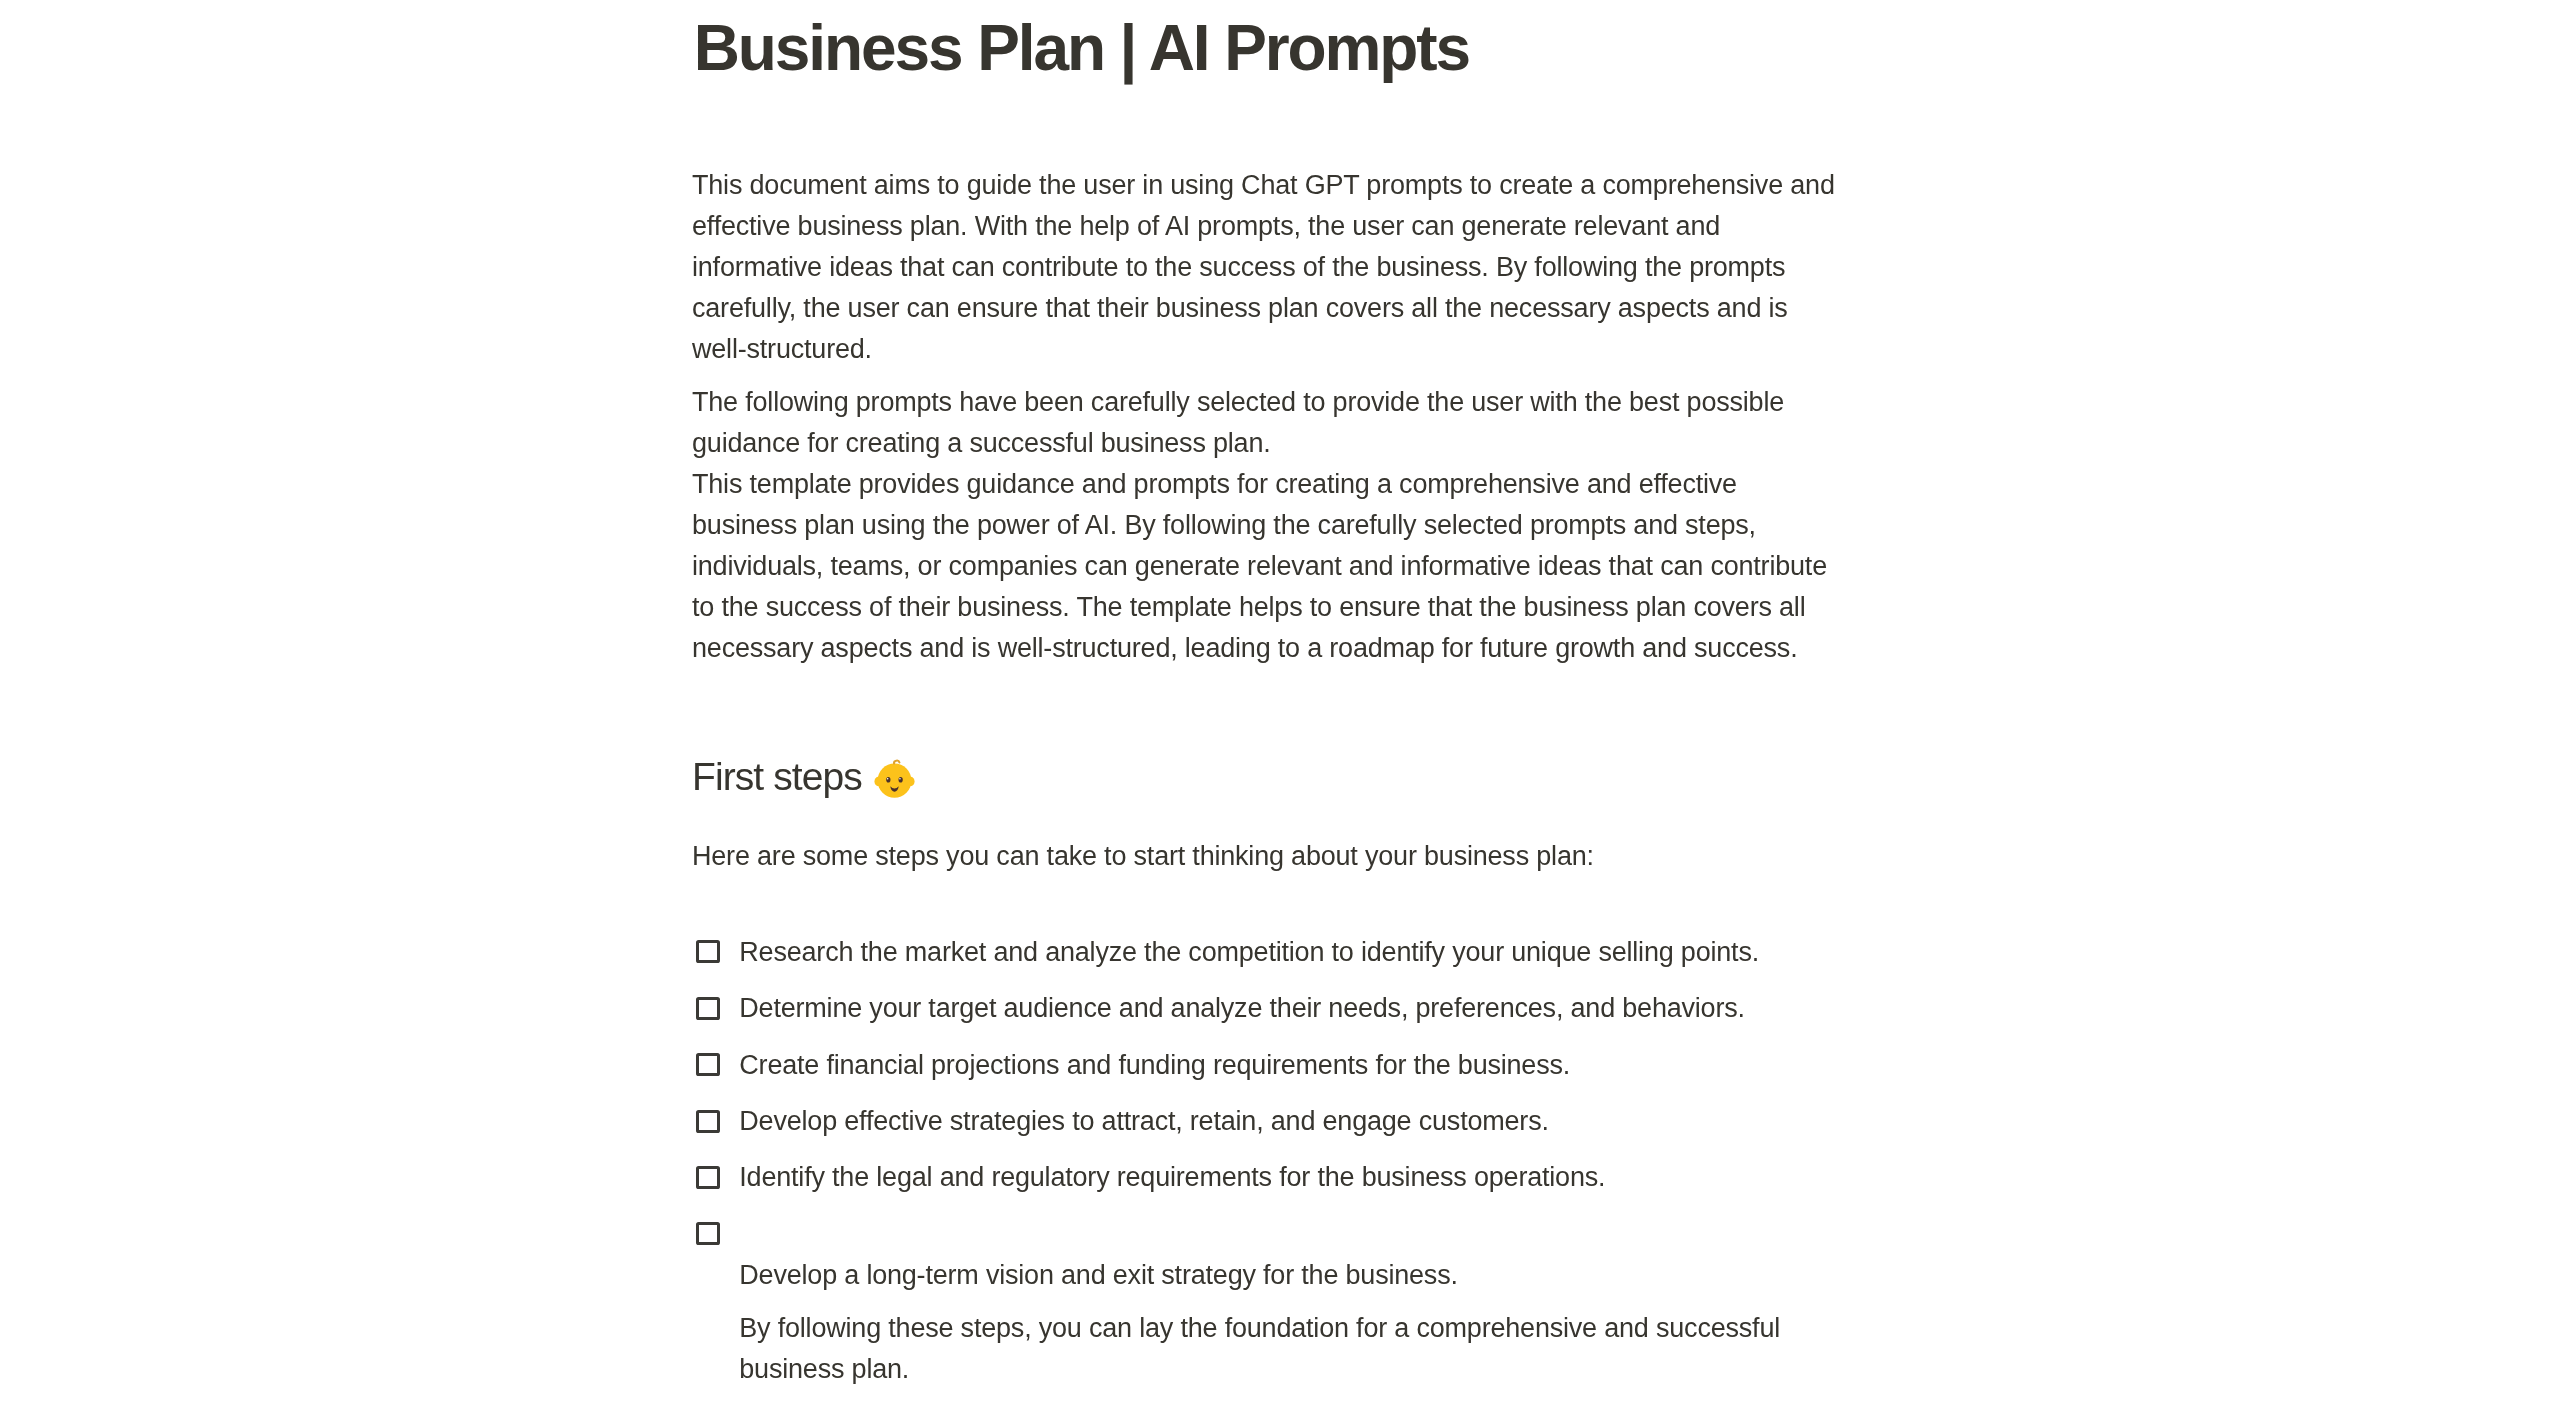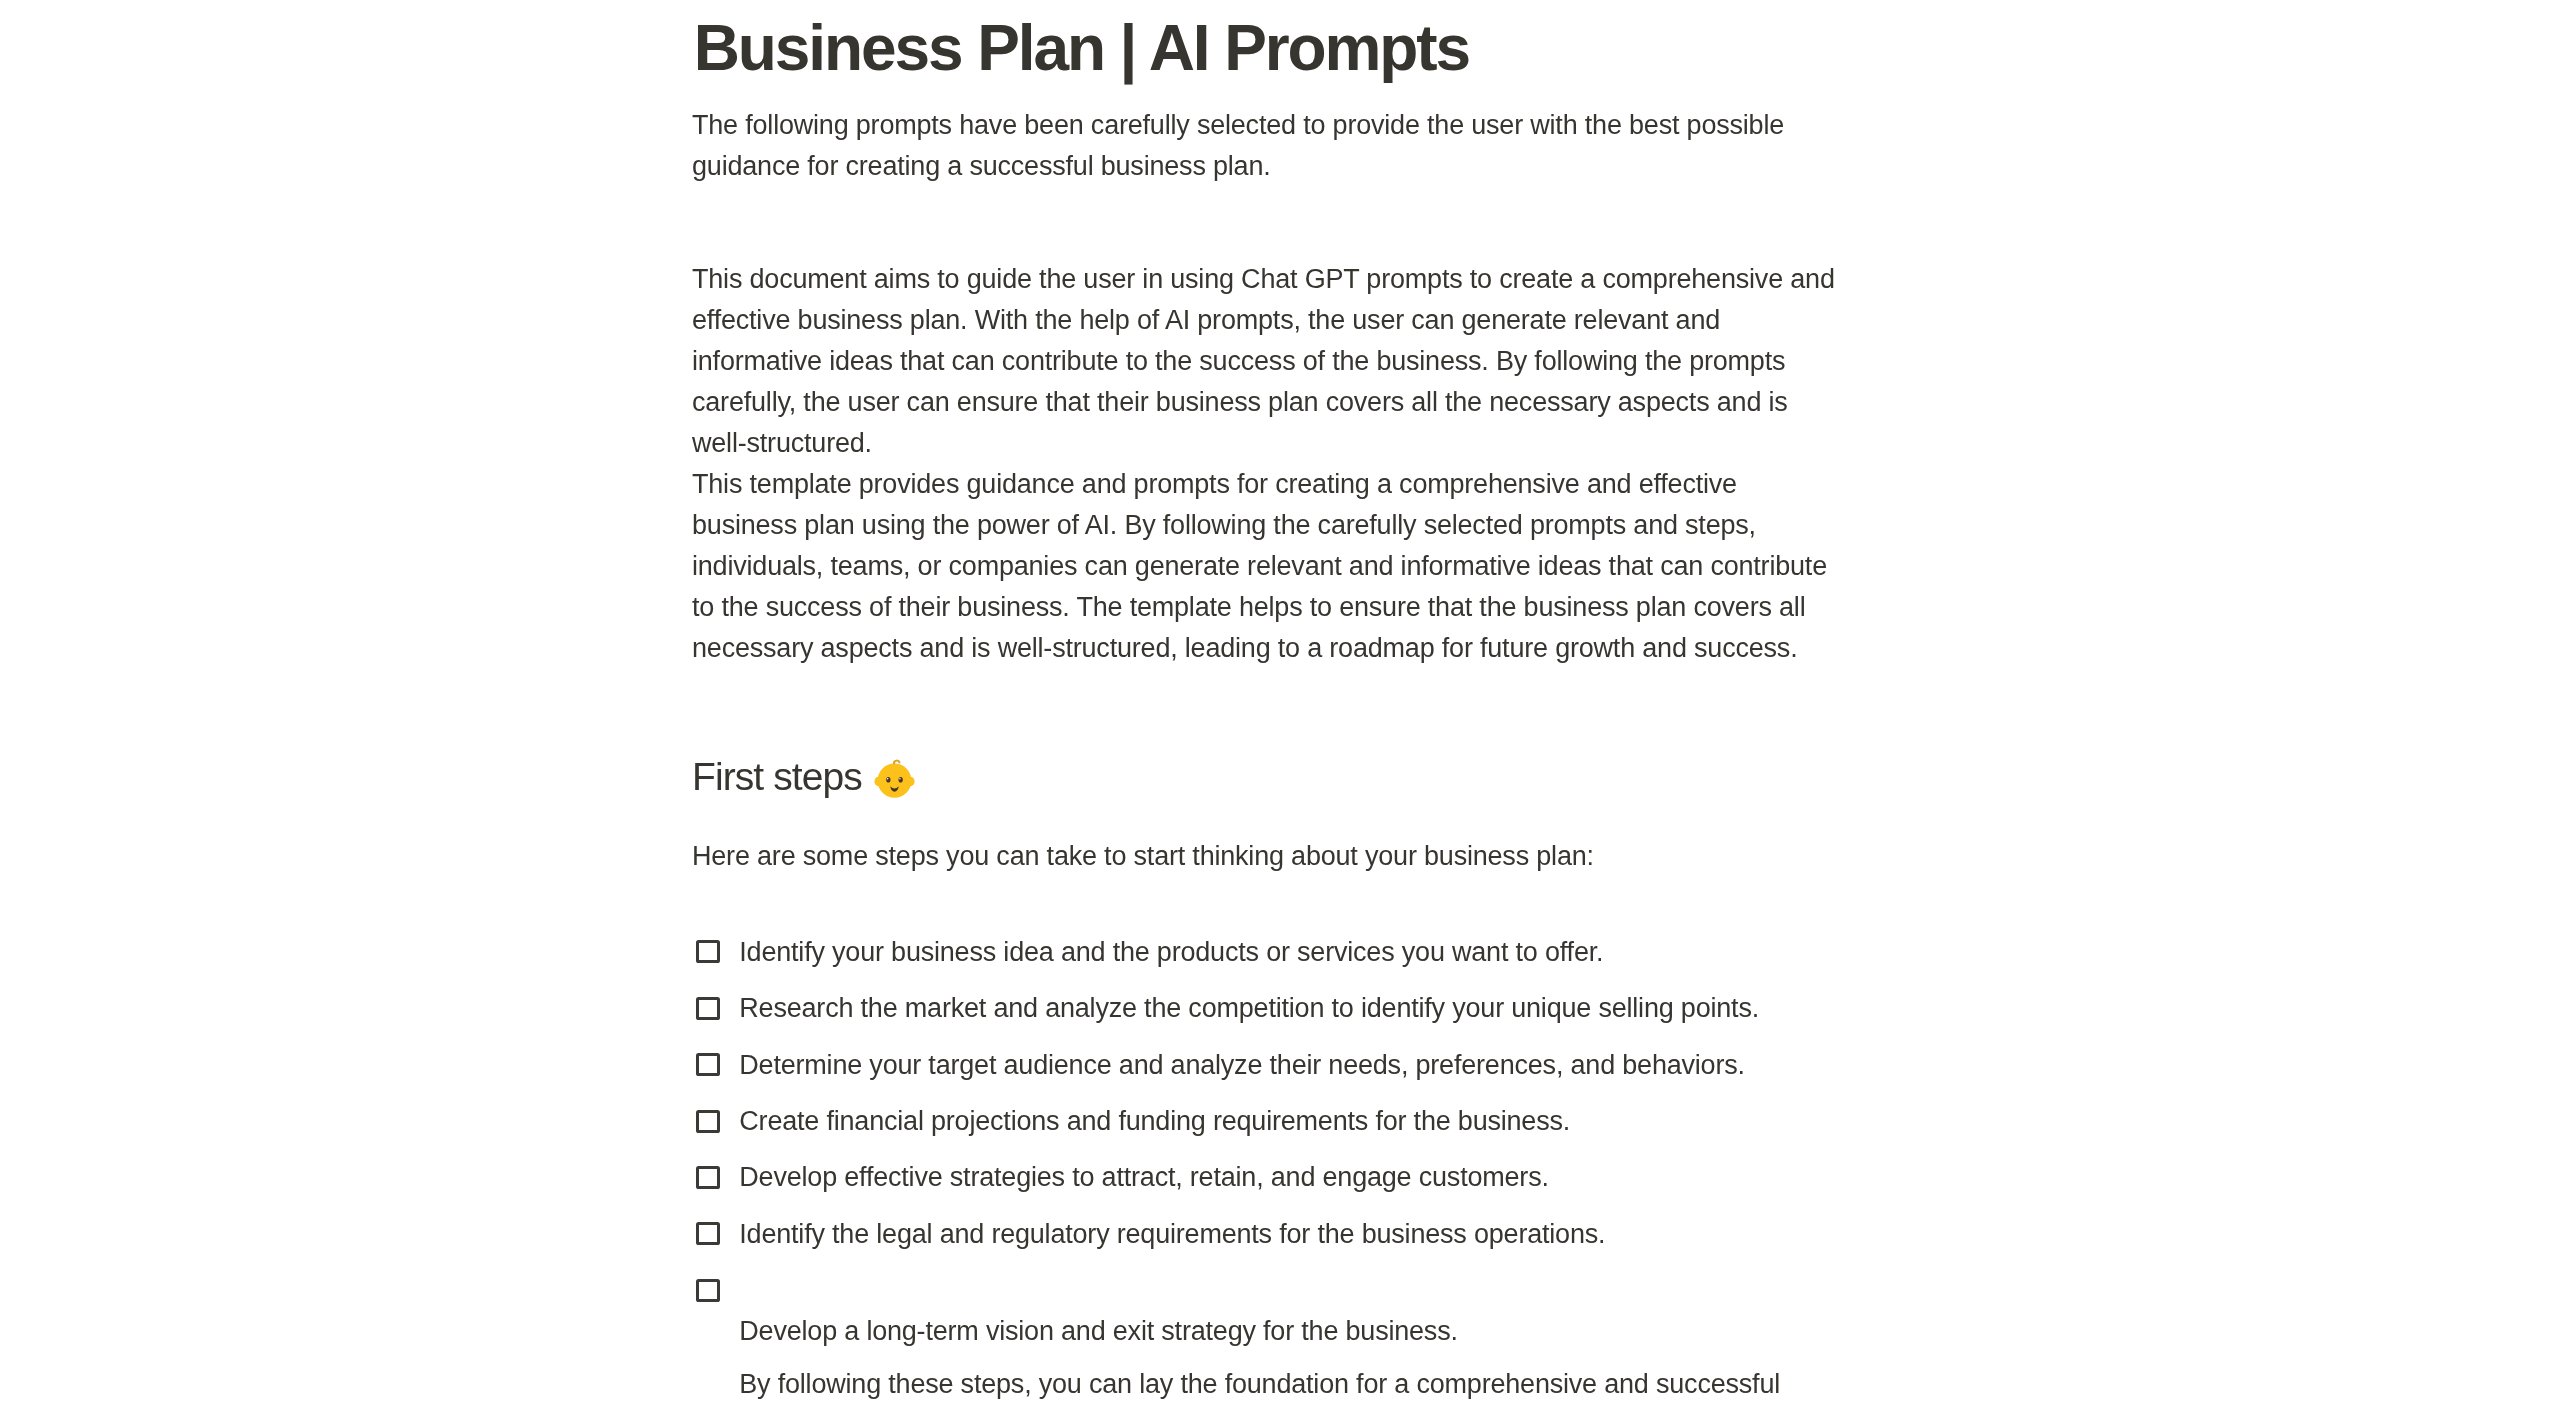--- a/index.html
+++ b/index.html
@@ -71,27 +71,27 @@
   .todo-body { white-space: pre-line; }
   .todo-note { margin-top: 12px; white-space: pre-line; }
 </style>
 </head>
 <body>
 
 <div class="page">
 
   <h1 class="title">Business Plan | AI Prompts</h1>
 
-  <p class="para p2">The following prompts have been carefully selected to provide the user with the best possible
-guidance for creating a successful business plan.</p>
   <p class="para p1">This document aims to guide the user in using Chat GPT prompts to create a comprehensive and
 effective business plan. With the help of AI prompts, the user can generate relevant and
 informative ideas that can contribute to the success of the business. By following the prompts
 carefully, the user can ensure that their business plan covers all the necessary aspects and is
 well-structured.</p>
+  <p class="para p2">The following prompts have been carefully selected to provide the user with the best possible
+guidance for creating a successful business plan.</p>
   <p class="para p3">This template provides guidance and prompts for creating a comprehensive and effective
 business plan using the power of AI. By following the carefully selected prompts and steps,
 individuals, teams, or companies can generate relevant and informative ideas that can contribute
 to the success of their business. The template helps to ensure that the business plan covers all
 necessary aspects and is well-structured, leading to a roadmap for future growth and success.</p>
 
   <h2 class="section-heading">
     <span>First steps</span>
     <span class="emoji" aria-label="baby emoji">
       <svg width="41" height="41" viewBox="0 0 48 48">
@@ -105,24 +105,20 @@
         <circle cx="30.4" cy="24.3" r="0.9" fill="#ffffff"></circle>
         <path d="M19 33.2 q5 5.2 10 0 q-1.2 6.3 -5 6.3 q-3.8 0 -5 -6.3 z" fill="#49312c"></path>
       </svg>
     </span>
   </h2>
 
   <p class="para lead">Here are some steps you can take to start thinking about your business plan:</p>
 
   <div class="todo-list">
 
-    <div class="todo">
-      <span class="checkbox" role="checkbox" aria-checked="false"></span>
-      <div class="todo-body">Identify your business idea and the products or services you want to offer.</div>
-    </div>
 
     <div class="todo">
       <span class="checkbox" role="checkbox" aria-checked="false"></span>
       <div class="todo-body">Research the market and analyze the competition to identify your unique selling points.</div>
     </div>
 
     <div class="todo">
       <span class="checkbox" role="checkbox" aria-checked="false"></span>
       <div class="todo-body">Determine your target audience and analyze their needs, preferences, and behaviors.</div>
     </div>

